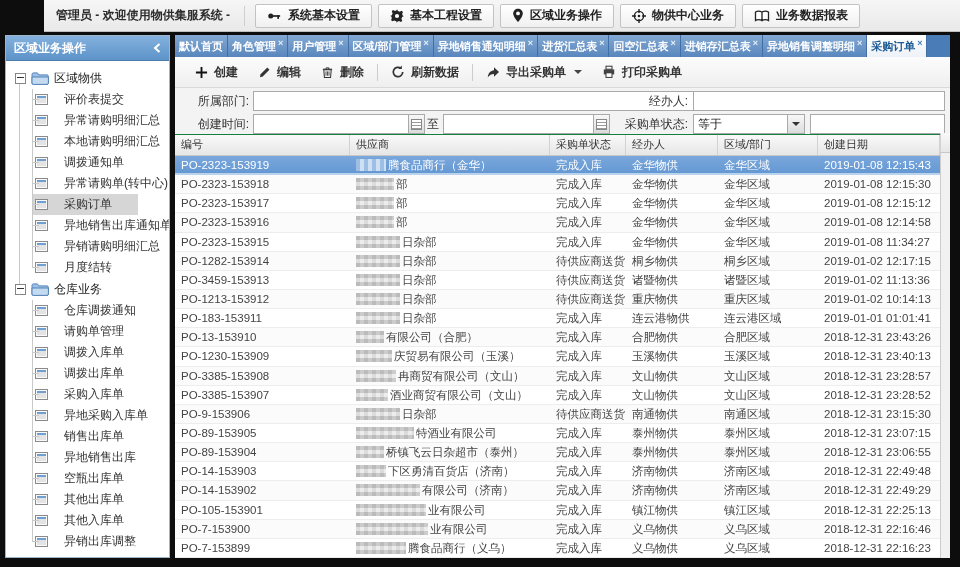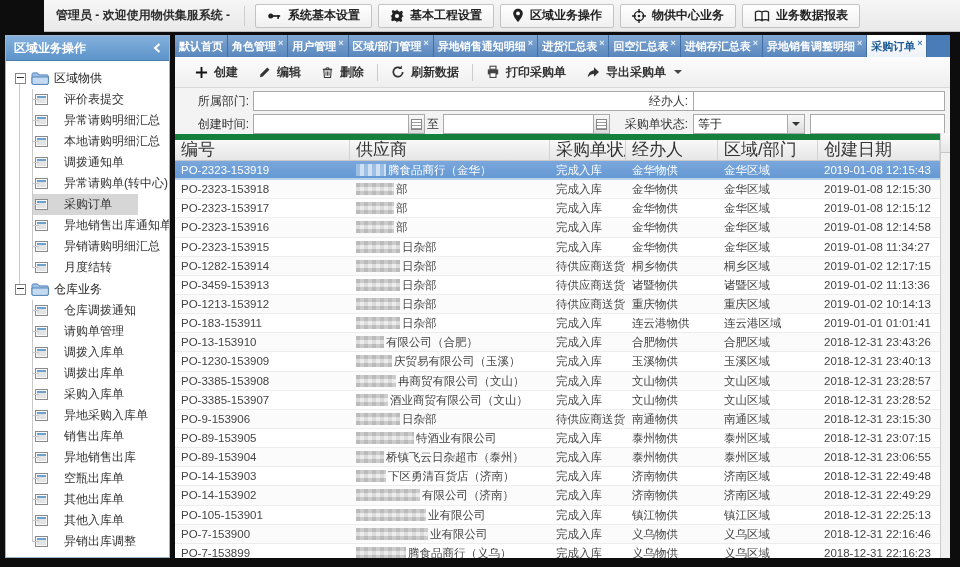--- a/index.html
+++ b/index.html
@@ -43,37 +43,37 @@
   .tab.active{background:linear-gradient(#ffffff,#edf2f8);color:#1b5a93;}
   .tab.active .x{color:#3e7cb8;}
   
   .toolbar{height:30px;background:linear-gradient(#fcfcfc,#efefef);border-bottom:1px solid #d9d9d9;
            display:flex;align-items:center;padding-left:10px;gap:0;}
   .tbtn{display:inline-flex;align-items:center;gap:6px;padding:0 10px;height:24px;color:#333;font-weight:bold;
         cursor:pointer;border-radius:2px;white-space:nowrap;}
   .tsep{width:1px;height:17px;background:#ccc;margin:0 3px;}
   .caret{width:0;height:0;border-left:4px solid transparent;border-right:4px solid transparent;border-top:4px solid #444;margin-left:2px;}
   
-  .filters{height:46px;background:#f3f3f3;border-bottom:6px solid #15803d;position:relative;}
+  .filters{height:46px;background:#f3f3f3;border-bottom:1px solid #15803d;position:relative;}
   .flabel{position:absolute;text-align:right;color:#333;line-height:20px;}
   .fin{position:absolute;height:20px;box-sizing:border-box;border:1px solid #a9a9a9;background:#fff;display:flex;}
   .fin input{flex:1;border:0;outline:none;min-width:0;height:100%;font:inherit;padding:0 4px;background:transparent;}
   .dd-btn{width:16px;flex:0 0 auto;border-left:1px solid #a9a9a9;background:linear-gradient(#f8f8f8,#dcdcdc);
           display:flex;align-items:center;justify-content:center;cursor:pointer;}
   .dd-btn i{width:0;height:0;border-left:4px solid transparent;border-right:4px solid transparent;border-top:4px solid #333;}
   .cal-btn{width:15px;flex:0 0 auto;border-left:1px solid #a9a9a9;background:linear-gradient(#f8f8f8,#dcdcdc);
            display:flex;align-items:center;justify-content:center;cursor:pointer;}
   .cal-btn b{width:9px;height:9px;background:
       repeating-linear-gradient(0deg,#999 0 1px,#fff 1px 3px),
       repeating-linear-gradient(90deg,#999 0 1px,rgba(255,255,255,0) 1px 3px);border:1px solid #888;}
   .opval{line-height:18px;padding:0 4px;flex:1;color:#222;}
   
   .thead{height:20px;display:flex;background:linear-gradient(#f9f9f9,#e6e6e6);border-bottom:1px solid #c7c7c7;}
   .th{box-sizing:border-box;border-right:1px solid #d2d2d2;padding:0 6px;line-height:19px;color:#333;
-      font-size:17px;overflow:hidden;white-space:nowrap;cursor:pointer;}
+      font-size:11px;overflow:hidden;white-space:nowrap;cursor:pointer;}
   .corner{position:absolute;right:0;top:98px;width:10px;height:20px;background:linear-gradient(#f9f9f9,#e6e6e6);border-bottom:1px solid #c7c7c7;box-sizing:border-box;border-left:1px solid #d2d2d2;}
   .scroll-track{position:absolute;right:0;top:118px;width:10px;bottom:0;background:#f1f1f1;border-left:1px solid #ccc;box-sizing:border-box;cursor:pointer;}
   .rows{height:405px;overflow:hidden;}
   .tr{display:flex;height:19.15px;box-sizing:border-box;border-bottom:1px solid #ededed;background:#fff;cursor:pointer;}
   .tr:nth-child(even){background:#fbfbfb;}
   .td{box-sizing:border-box;padding:0 6px;font-size:11.5px;color:#444;line-height:18px;
       overflow:hidden;white-space:nowrap;display:flex;align-items:center;}
   .tr.sel{background:linear-gradient(#7aa7dc,#6598d3);border-bottom:2px solid #b9d3ec;}
   .tr.sel .td{color:#fff;}
   .redact{display:inline-block;height:12px;margin-right:2px;flex:0 0 auto;
@@ -378,35 +378,35 @@
             <path d="M11.7 7A4.7 4.7 0 1 1 9.9 3.3" fill="none" stroke="#333" stroke-width="1.7"></path>
             <path d="M10.8.6v3.4H7.4z" fill="#333"></path>
           </svg>
         </span>
         <span>刷新数据</span>
       </span>
       <span class="tsep"></span>
       <span class="tbtn">
         <span style="display: flex;">
           <svg width="14" height="14" viewBox="0 0 14 14">
+            <path d="M1.8 12.2c.3-4.2 2.9-6.7 6.2-7V2.3L13 7l-5 4.7V8.9c-2.6 0-4.6 1.2-6.2 3.3z" fill="#333"></path>
+          </svg>
+        </span>
+        <span>导出采购单</span>
+        <i class="caret"></i>
+      </span>
+      <span class="tbtn">
+        <span style="display: flex;">
+          <svg width="14" height="14" viewBox="0 0 14 14">
             <rect x="4" y="1.2" width="6" height="3" fill="#fff" stroke="#333"></rect>
             <rect x="1.8" y="4.4" width="10.4" height="5" fill="#444"></rect>
             <rect x="4" y="7.8" width="6" height="4.6" fill="#fff" stroke="#333"></rect>
           </svg>
         </span>
         <span>打印采购单</span>
-      </span>
-      <span class="tbtn">
-        <span style="display: flex;">
-          <svg width="14" height="14" viewBox="0 0 14 14">
-            <path d="M1.8 12.2c.3-4.2 2.9-6.7 6.2-7V2.3L13 7l-5 4.7V8.9c-2.6 0-4.6 1.2-6.2 3.3z" fill="#333"></path>
-          </svg>
-        </span>
-        <span>导出采购单</span>
-        <i class="caret"></i>
       </span>
     </div>
 
   <div class="filters">
     <span class="flabel" style="left:0;top:3px;width:74px;">所属部门:</span>
     <span class="fin" style="left:78px;top:3px;width:614px;">
       <input value="" style="">
       <span class="dd-btn">
           <i></i>
         </span>

